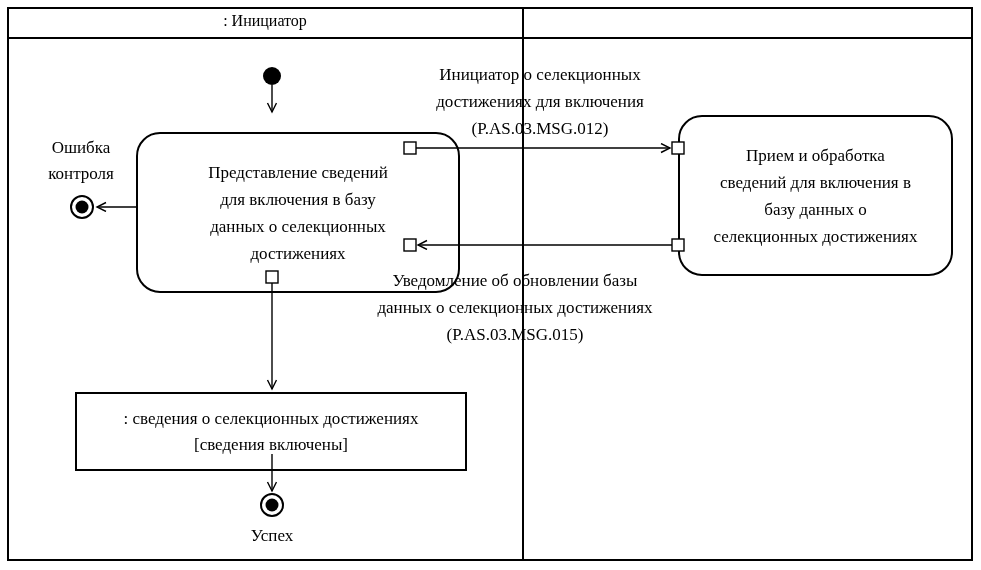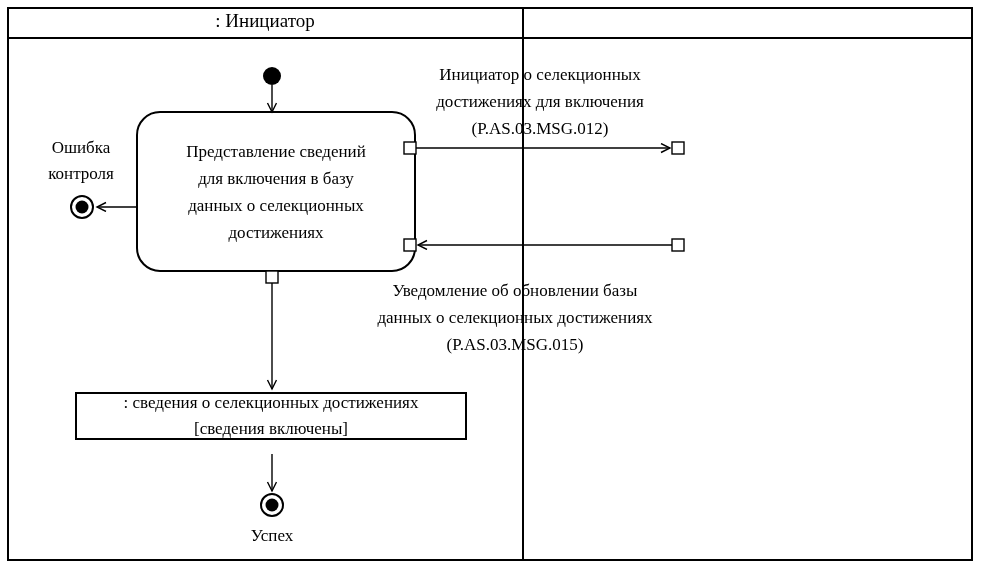--- a/index.html
+++ b/index.html
@@ -13,51 +13,51 @@
     overflow: hidden;
   }
   .abs { position: absolute; box-sizing: border-box; }
 
   .frame      { left: 7px; top: 7px; width: 966px; height: 554px; border: 2px solid #000; }
   .header-sep { left: 7px; top: 37px; width: 966px; height: 2px; background: #000; }
   .lane-divider { left: 522px; top: 7px; width: 2px; height: 554px; background: #000; }
 
   .lane-header {
     display: flex; align-items: center; justify-content: center;
-    font-size: 19px; height: 24px;
+    font-size: 16px; height: 24px;
   }
   .lane-header.left  { left: 9px;   top: 9px; width: 512px; }
   .lane-header.right { left: 525px; top: 9px; width: 446px; }
 
   .activity {
     border: 2px solid #000;
     border-radius: 24px;
     display: flex; align-items: center; justify-content: center;
     text-align: center; white-space: pre-line;
     font-size: 17px; line-height: 27px;
     background: #ffffff;
   }
-  .activity.initiator  { left: 136px; top: 111px; width: 280px; height: 161px; }
+  .activity.initiator  { left: 136px; top: 132px; width: 324px; height: 161px; }
   .activity.respondent { left: 678px; top: 115px; width: 275px; height: 161px; }
 
   .object-box {
-    left: 75px; top: 392px; width: 392px; height: 48px;
+    left: 75px; top: 392px; width: 392px; height: 79px;
     border: 2px solid #000;
     display: flex; align-items: center; justify-content: center;
     text-align: center; white-space: pre-line;
     font-size: 17px; line-height: 26px;
     background: #ffffff;
   }
 
   .flow-label {
     text-align: center; white-space: pre-line;
     font-size: 17px; line-height: 27px;
   }
   .flow-label.msg-request  { left: 390px; top: 61px;  width: 300px; }
-  .flow-label.msg-response { left: 340px; top: 277px; width: 350px; font-family: Liberation Serif, serif; }
+  .flow-label.msg-response { left: 340px; top: 267px; width: 350px; font-family: Liberation Serif, serif; }
   .flow-label.error-label  { left: 28px;  top: 135px; width: 106px; line-height: 26px; }
   .flow-label.success-label{ left: 212px; top: 522px; width: 120px; }
 
   .overlay { left: 0; top: 0; pointer-events: none; }
 </style>
 </head>
 <body>
 
 <div class="stage">
 
@@ -65,20 +65,24 @@
   <div class="header-sep abs"></div>
   <div class="lane-divider abs"></div>
 
   <div class="lane-header left abs">: Инициатор</div>
 
   <div class="activity initiator abs">Представление сведений
 для включения в базу
 данных о селекционных
 достижениях</div>
 
+  <div class="activity respondent abs">Прием и обработка
+сведений для включения в
+базу данных о
+селекционных достижениях</div>
 
   <div class="object-box abs">: сведения о селекционных достижениях
 [сведения включены]</div>
 
   <div class="flow-label error-label abs">Ошибка
 контроля</div>
 
   <div class="flow-label success-label abs">Успех</div>
 
   <div class="flow-label msg-request abs">Инициатор о селекционных

